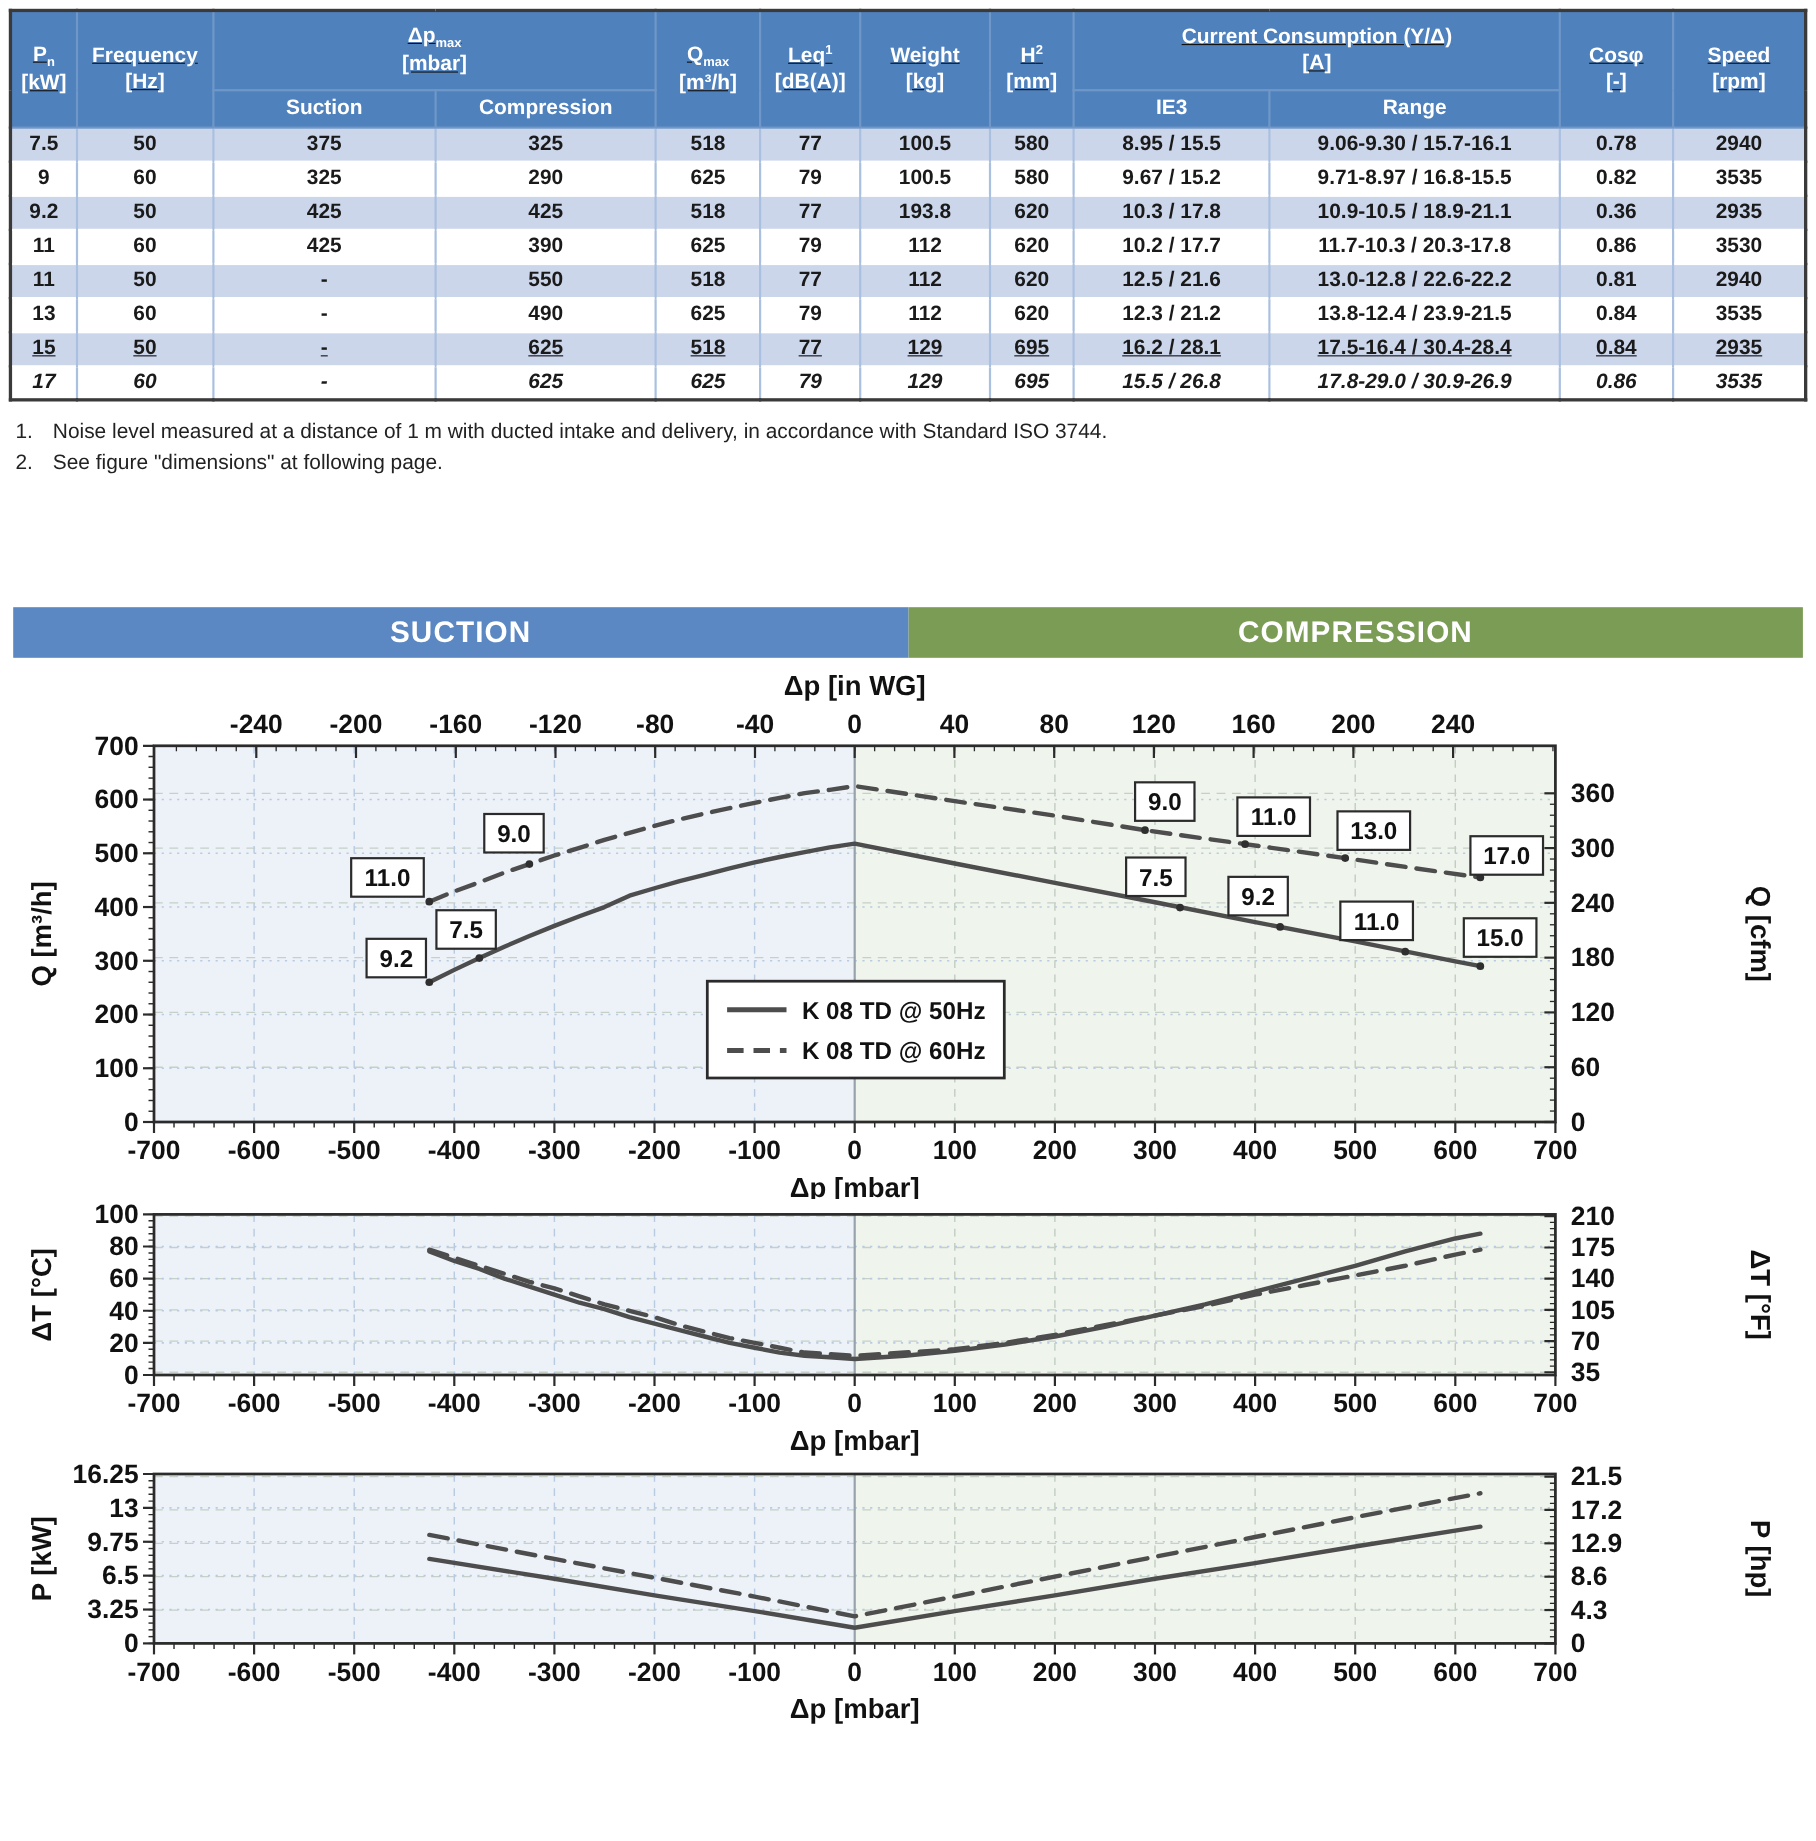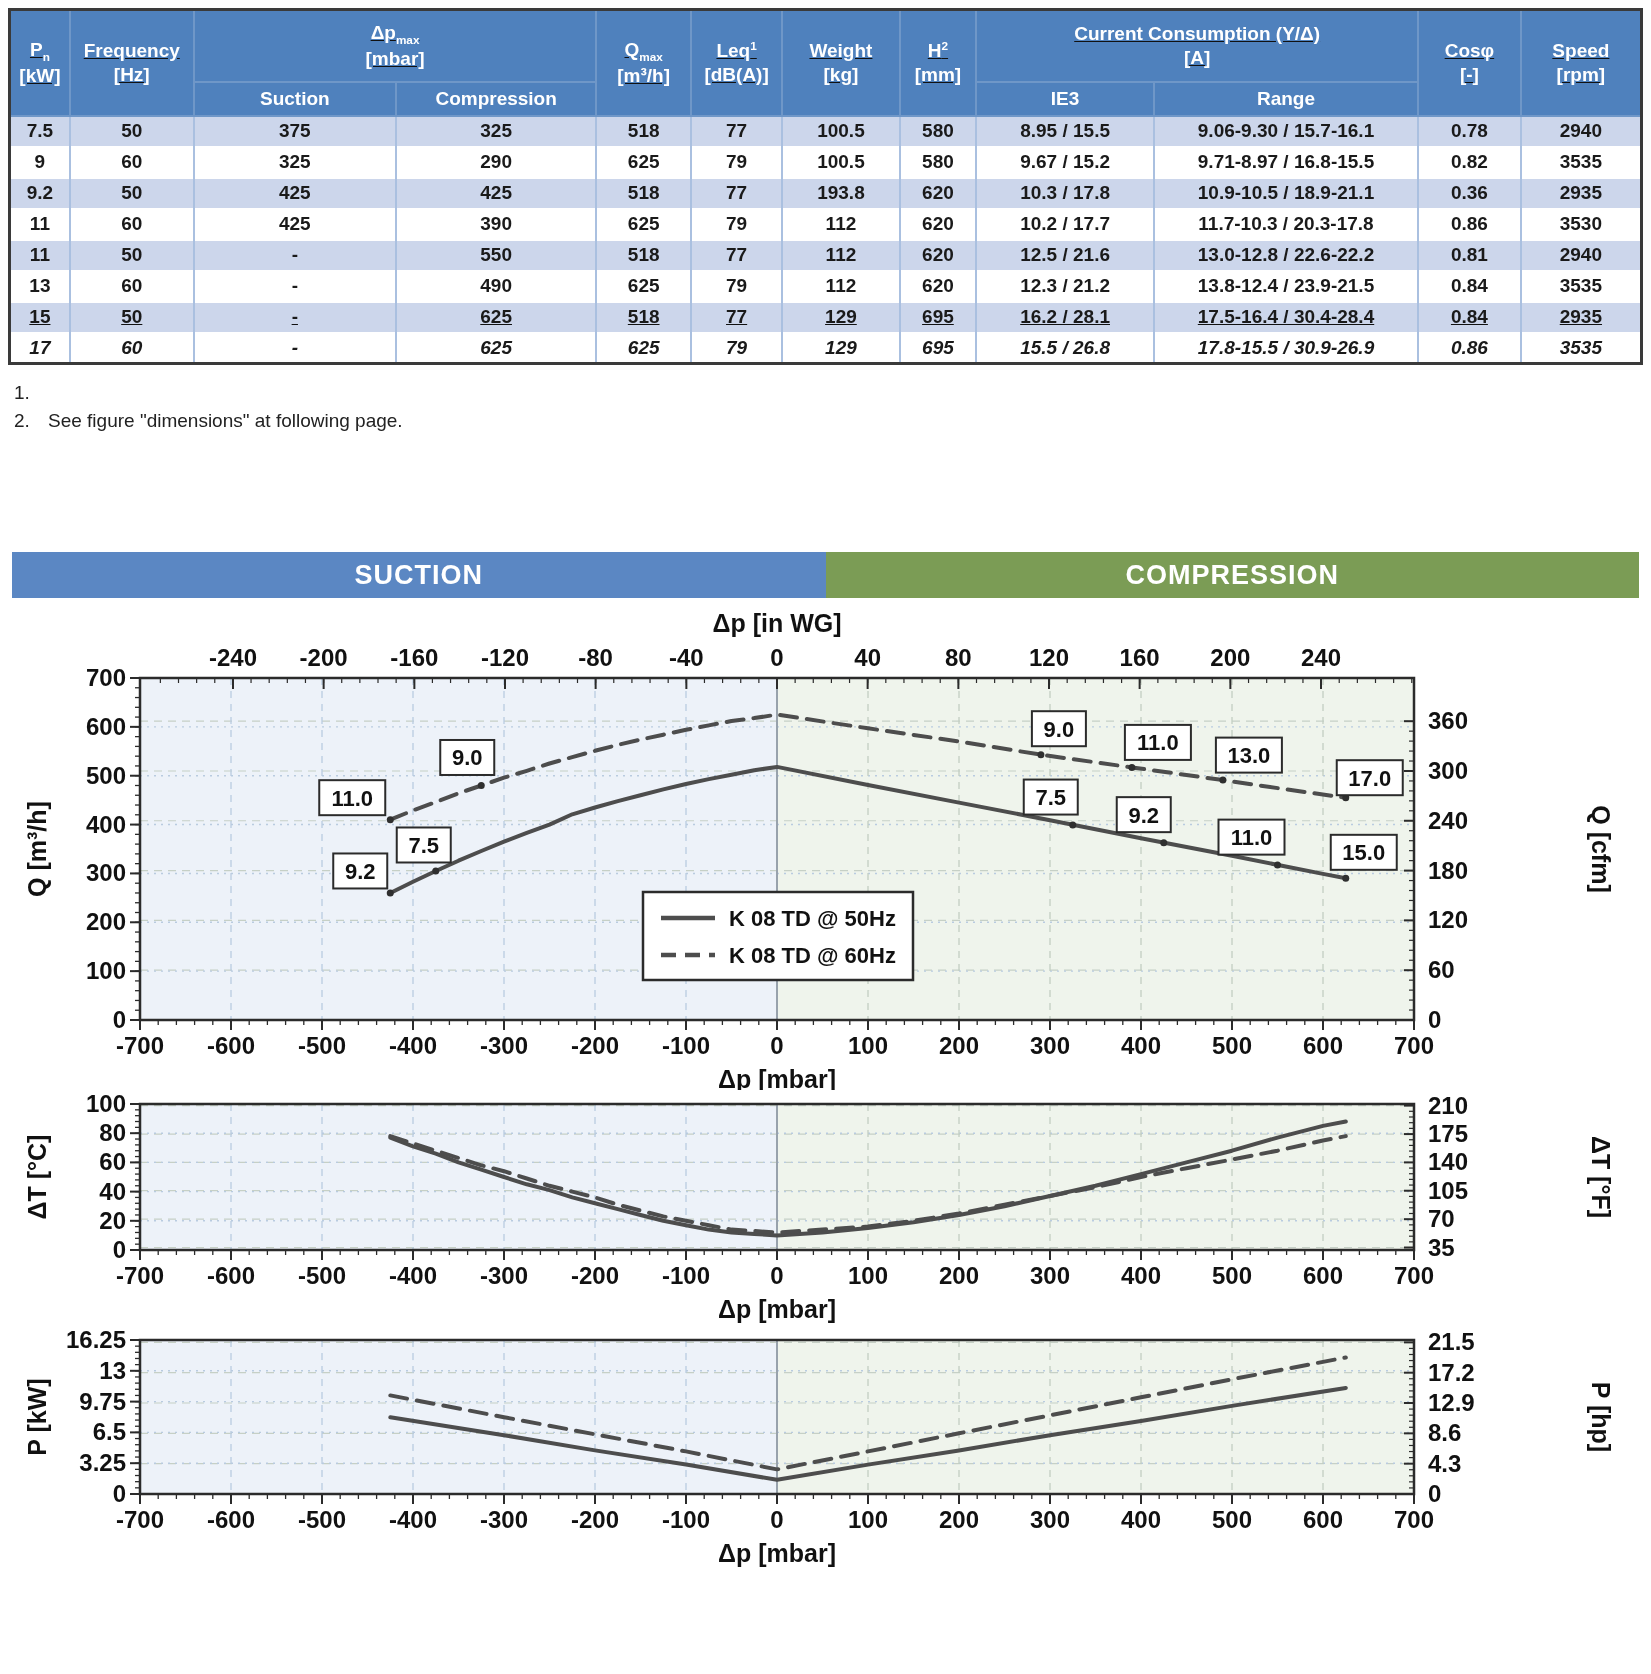--- a/index.html
+++ b/index.html
@@ -202,31 +202,32 @@
           <tr class="plain" style="height: 31px; font-style: italic;">
             <td>17</td>
             <td>60</td>
             <td>-</td>
             <td>625</td>
             <td>625</td>
             <td>79</td>
             <td>129</td>
             <td>695</td>
             <td>15.5 / 26.8</td>
-            <td>17.8-15.5 / 30.9-26.9</td>
+            <td>17.8-29.0 / 30.9-26.9</td>
             <td>0.86</td>
             <td>3535</td>
           </tr>
         </tbody>
     </table>
   </div>
 
   <div class="footnotes">
     <div class="footnote">
       <span class="fn-num">1.</span>
+      <span>Noise level measured at a distance of 1 m with ducted intake and delivery, in accordance with Standard ISO 3744.</span>
     </div>
     <div class="footnote">
       <span class="fn-num">2.</span>
       <span>See figure "dimensions" at following page.</span>
     </div>
   </div>
 
   <div class="banner">
     <div class="half" id="banner-suction" style="background: rgb(91, 135, 195);">SUCTION</div>
     <div class="half" id="banner-compression" style="background: rgb(123, 156, 85);">COMPRESSION</div>

